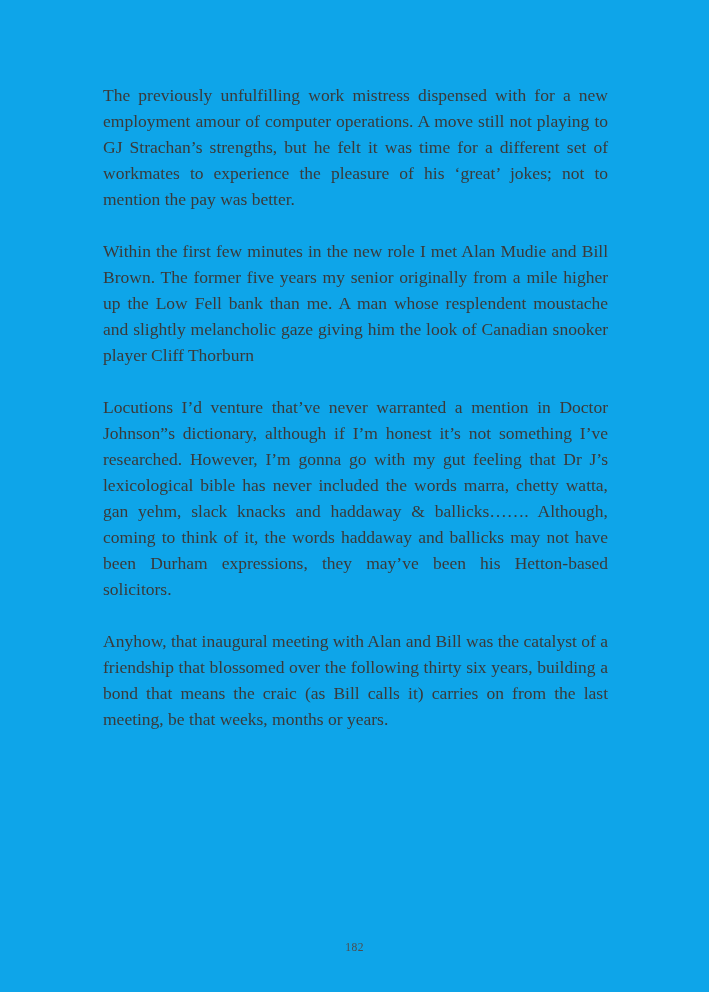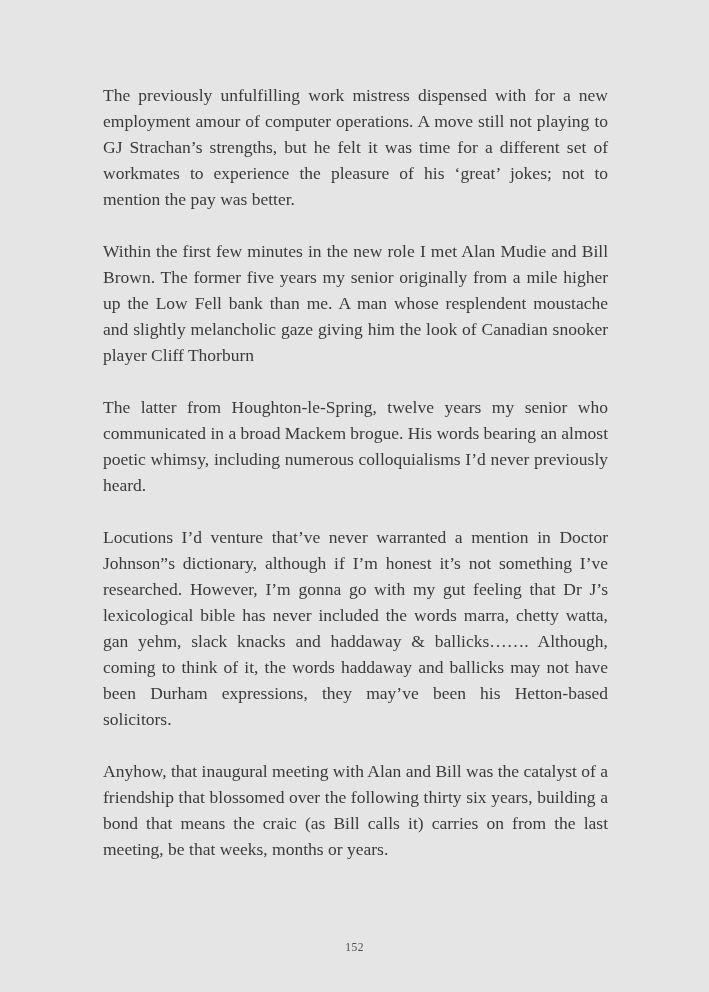--- a/index.html
+++ b/index.html
@@ -4,21 +4,21 @@
 <style>
   html, body {
     margin: 0;
     padding: 0;
     background: #ffffff;
   }
   .page {
     position: relative;
     width: 709px;
     height: 992px;
-    background: #e5e5e5;
+    background: #0ea5e9;
     overflow: hidden;
     font-family: "Liberation Serif", "DejaVu Serif", serif;
   }
   .content {
     position: absolute;
     left: 103px;
     top: 82px;
     width: 505px;
   }
   .content p {
@@ -44,18 +44,17 @@
     letter-spacing: 0.5px;
   }
 </style>
 </head>
 <body>
 
 <div class="page">
   <div class="content">
     <p>The previously unfulfilling work mistress dispensed with for a new employment amour of computer operations. A move still not playing to GJ Strachan’s strengths, but he felt it was time for a different set of workmates to experience the pleasure of his ‘great’ jokes; not to mention the pay was better.</p>
     <p>Within the first few minutes in the new role I met Alan Mudie and Bill Brown. The former five years my senior originally from a mile higher up the Low Fell bank than me. A man whose resplendent moustache and slightly melancholic gaze giving him the look of Canadian snooker player Cliff Thorburn</p>
-    <p>The latter from Houghton-le-Spring, twelve years my senior who communicated in a broad Mackem brogue. His words bearing an almost poetic whimsy, including numerous colloquialisms I’d never previously heard.</p>
     <p>Locutions I’d venture that’ve never warranted a mention in Doctor Johnson”s dictionary, although if I’m honest it’s not something I’ve researched. However, I’m gonna go with my gut feeling that Dr J’s lexicological bible has never included the words marra, chetty watta, gan yehm, slack knacks and haddaway &amp; ballicks……. Although, coming to think of it, the words haddaway and ballicks may not have been Durham expressions, they may’ve been his Hetton-based solicitors.</p>
     <p>Anyhow, that inaugural meeting with Alan and Bill was the catalyst of a friendship that blossomed over the following thirty six years, building a bond that means the craic (as Bill calls it) carries on from the last meeting, be that weeks, months or years.</p>
   </div>
-  <div class="page-number">152</div>
+  <div class="page-number">182</div>
 </div>
 
 </body></html>

